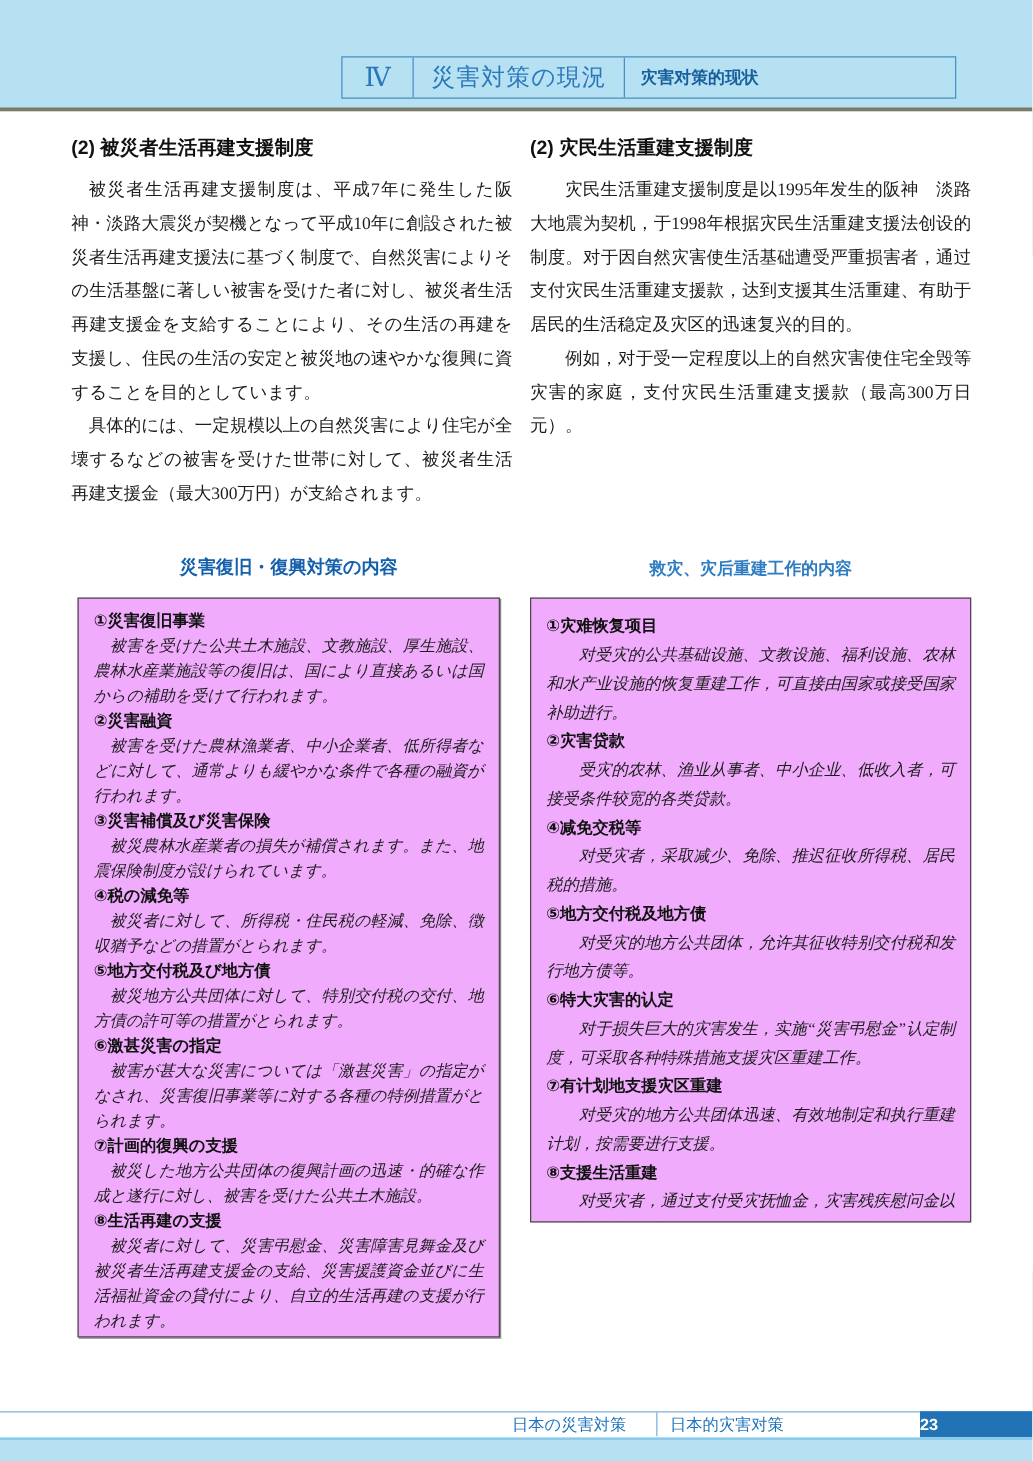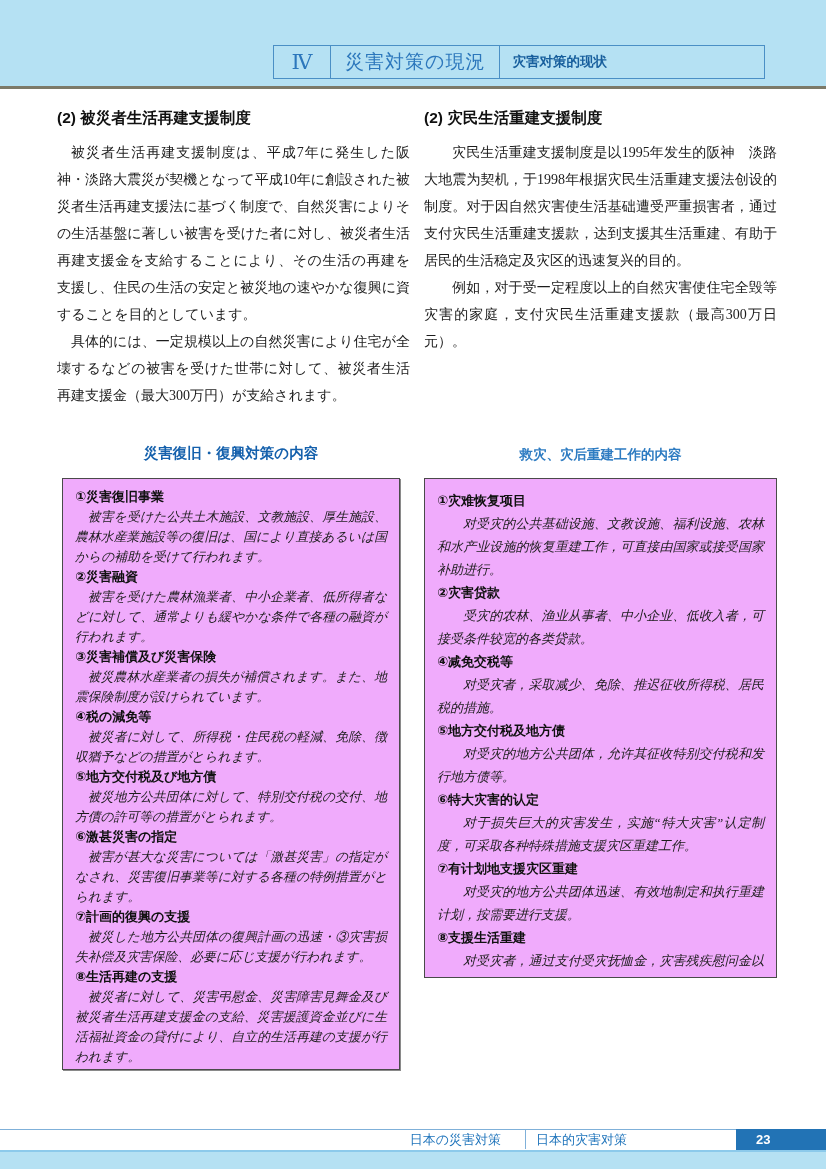--- a/index.html
+++ b/index.html
@@ -71,21 +71,21 @@
     position:absolute;left:0;top:1130px;width:826px;height:19px;
     display:flex;justify-content:flex-end;align-items:center;
     font-family:"Liberation Sans","DejaVu Sans",sans-serif;
     font-size:13px;color:#1f74bb;
   }
   .footer-label-ja{margin-right:24px;}
   .footer-sep{width:1px;height:19px;background:#7fb0d9;}
   .footer-label-zh{width:210px;padding-left:10px;box-sizing:border-box;}
   .page-badge{
     width:90px;height:21px;margin-top:-1px;background:#2273b5;color:#ffffff;
-    display:flex;align-items:center;padding-left:20px;box-sizing:border-box;
+    display:flex;align-items:center;box-sizing:border-box;
     font-weight:bold;font-size:13px;text-align:center;
   }
   .bottom-band{
     position:absolute;left:0;top:1150px;width:826px;height:19px;
     background:#b5e1f3;border-top:2px solid #8ccaeb;box-sizing:border-box;
   }
 </style>
 </head>
 <body>
 
@@ -133,21 +133,21 @@
     <div>
       <div class="box-item-heading">⑤地方交付税及び地方債</div>
       <div class="box-item-body">被災地方公共団体に対して、特別交付税の交付、地方債の許可等の措置がとられます。</div>
     </div>
     <div>
       <div class="box-item-heading">⑥激甚災害の指定</div>
       <div class="box-item-body">被害が甚大な災害については「激甚災害」の指定がなされ、災害復旧事業等に対する各種の特例措置がとられます。</div>
     </div>
     <div>
       <div class="box-item-heading">⑦計画的復興の支援</div>
-      <div class="box-item-body">被災した地方公共団体の復興計画の迅速・③灾害损失补偿及灾害保险、必要に応じ支援が行われます。</div>
+      <div class="box-item-body">被災した地方公共団体の復興計画の迅速・的確な作成と遂行に対し、被害を受けた公共土木施設。</div>
     </div>
     <div>
       <div class="box-item-heading">⑧生活再建の支援</div>
       <div class="box-item-body">被災者に対して、災害弔慰金、災害障害見舞金及び被災者生活再建支援金の支給、災害援護資金並びに生活福祉資金の貸付により、自立的生活再建の支援が行われます。</div>
     </div>
   </div>
 
   <div class="info-box box-right">
     <div>
       <div class="box-item-heading">①灾难恢复项目</div>
@@ -160,21 +160,21 @@
     <div>
       <div class="box-item-heading">④减免交税等</div>
       <div class="box-item-body">对受灾者，采取减少、免除、推迟征收所得税、居民税的措施。</div>
     </div>
     <div>
       <div class="box-item-heading">⑤地方交付税及地方债</div>
       <div class="box-item-body">对受灾的地方公共团体，允许其征收特别交付税和发行地方债等。</div>
     </div>
     <div>
       <div class="box-item-heading">⑥特大灾害的认定</div>
-      <div class="box-item-body">对于损失巨大的灾害发生，实施“特大灾害”认定制度，可采取各种特殊措施支援灾区重建工作。</div>
+      <div class="box-item-body">对于损失巨大的灾害发生，实施“災害弔慰金”认定制度，可采取各种特殊措施支援灾区重建工作。</div>
     </div>
     <div>
       <div class="box-item-heading">⑦有计划地支援灾区重建</div>
       <div class="box-item-body">对受灾的地方公共团体迅速、有效地制定和执行重建计划，按需要进行支援。</div>
     </div>
     <div>
       <div class="box-item-heading">⑧支援生活重建</div>
       <div class="box-item-body">对受灾者，通过支付受灾抚恤金，灾害残疾慰问金以及受灾者生活重建支援金；发放支援灾区重建资金贷款和社会福利资金贷款，支援各自的生活重建。</div>
     </div>
   </div>

